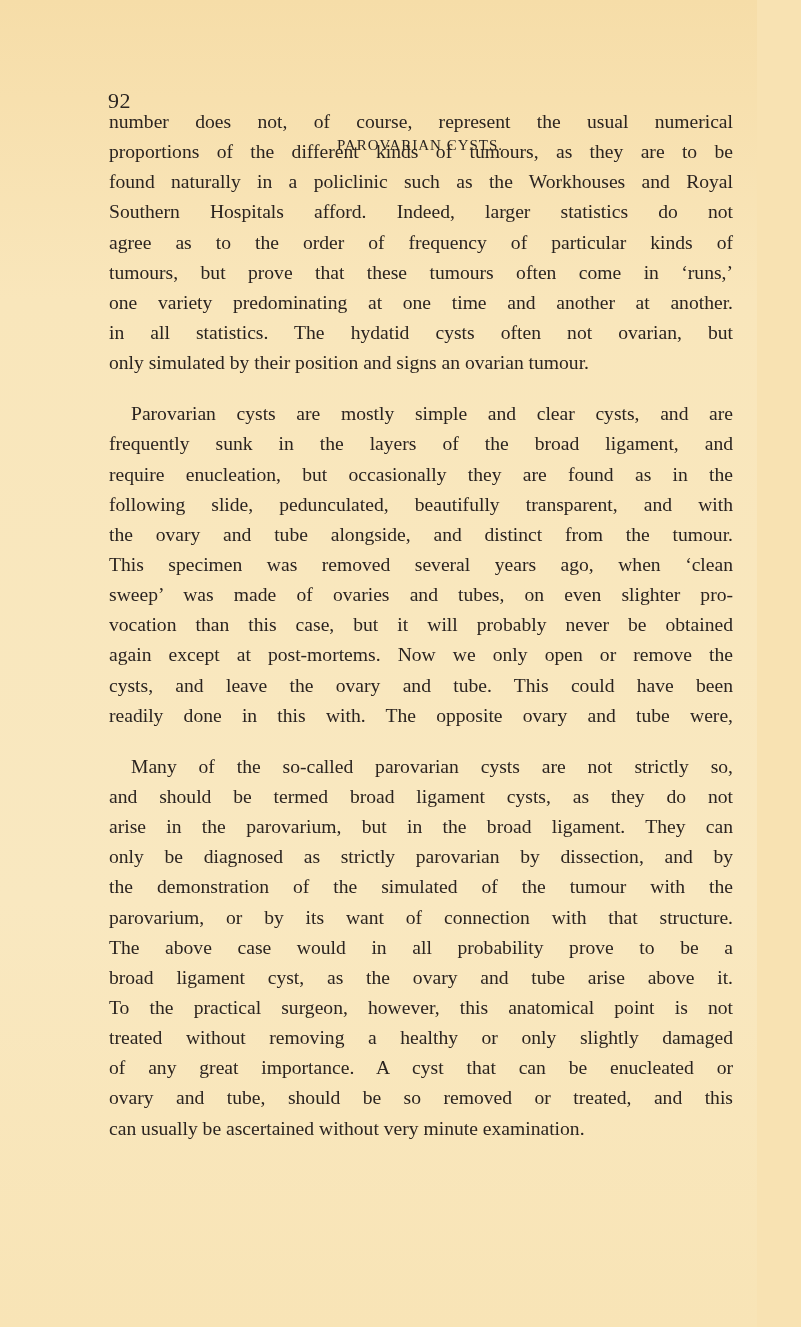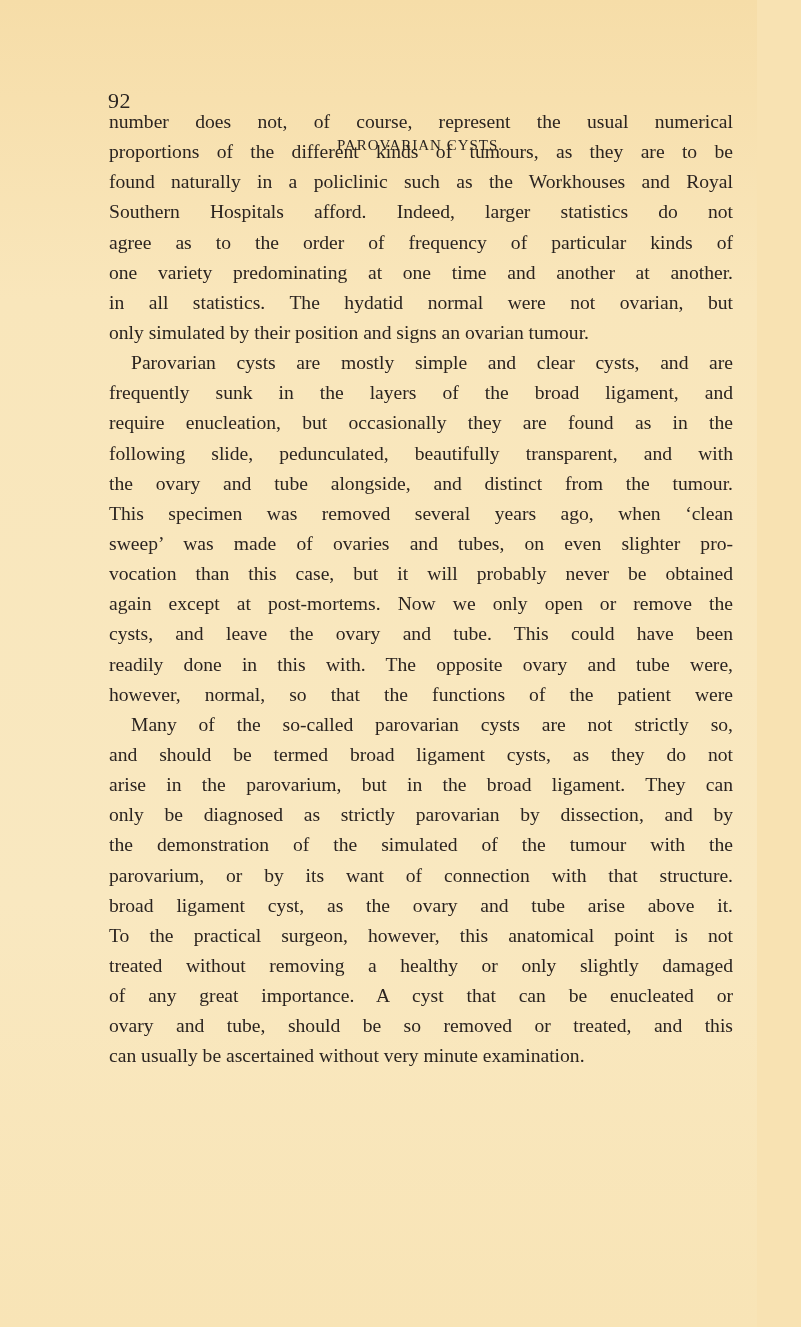--- a/index.html
+++ b/index.html
@@ -64,59 +64,61 @@
       white-space: nowrap;
       text-align: justify;
       text-align-last: justify;
       height: 30.15px;
     }
     .line.last {
       text-align-last: left;
     }
     .line.indent {
       padding-left: 22px;
+      margin-top: 21px;
     }
   </style>
 </head>
 <body>
 
 <div class="page">
 
   <div class="running-head">
     <span class="page-number">92</span>
     <div class="running-title">PAROVARIAN CYSTS.</div>
   </div>
 
   <div class="body-text">
     <span class="line">number does not, of course, represent the usual numerical</span>
     <span class="line">proportions of the different kinds of tumours, as they are to be</span>
     <span class="line">found naturally in a policlinic such as the Workhouses and Royal</span>
     <span class="line">Southern Hospitals afford.  Indeed, larger statistics do not</span>
     <span class="line">agree as to the order of frequency of particular kinds of</span>
+    <span class="line">tumours, but prove that these tumours often come in ‘runs,’</span>
     <span class="line">one variety predominating at one time and another at another.</span>
-    <span class="line">in all statistics.  The hydatid normal were not ovarian, but</span>
+    <span class="line">in all statistics.  The hydatid cysts often not ovarian, but</span>
     <span class="line last">only simulated by their position and signs an ovarian tumour.</span>
     <span class="line indent">Parovarian cysts are mostly simple and clear cysts, and are</span>
     <span class="line">frequently sunk in the layers of the broad ligament, and</span>
     <span class="line">require enucleation, but occasionally they are found as in the</span>
     <span class="line">following slide, pedunculated, beautifully transparent, and with</span>
     <span class="line">the ovary and tube alongside, and distinct from the tumour.</span>
     <span class="line">This specimen was removed several years ago, when ‘clean</span>
     <span class="line">sweep’ was made of ovaries and tubes, on even slighter pro-</span>
     <span class="line">vocation than this case, but it will probably never be obtained</span>
     <span class="line">again except at post-mortems.  Now we only open or remove the</span>
     <span class="line">cysts, and leave the ovary and tube.  This could have been</span>
     <span class="line">readily done in this with.  The opposite ovary and tube were,</span>
-    <span class="line">however, normal, so that the functions of the patient were</span>
     <span class="line indent">Many of the so-called parovarian cysts are not strictly so,</span>
     <span class="line">and should be termed broad ligament cysts, as they do not</span>
     <span class="line">arise in the parovarium, but in the broad ligament.  They can</span>
     <span class="line">only be diagnosed as strictly parovarian by dissection, and by</span>
     <span class="line">the demonstration of the simulated of the tumour with the</span>
     <span class="line">parovarium, or by its want of connection with that structure.</span>
+    <span class="line">The above case would in all probability prove to be a</span>
     <span class="line">broad ligament cyst, as the ovary and tube arise above it.</span>
     <span class="line">To the practical surgeon, however, this anatomical point is not</span>
     <span class="line">treated without removing a healthy or only slightly damaged</span>
     <span class="line">of any great importance.  A cyst that can be enucleated or</span>
     <span class="line">ovary and tube, should be so removed or treated, and this</span>
     <span class="line last">can usually be ascertained without very minute examination.</span>
   </div>
 
 </div>
 

